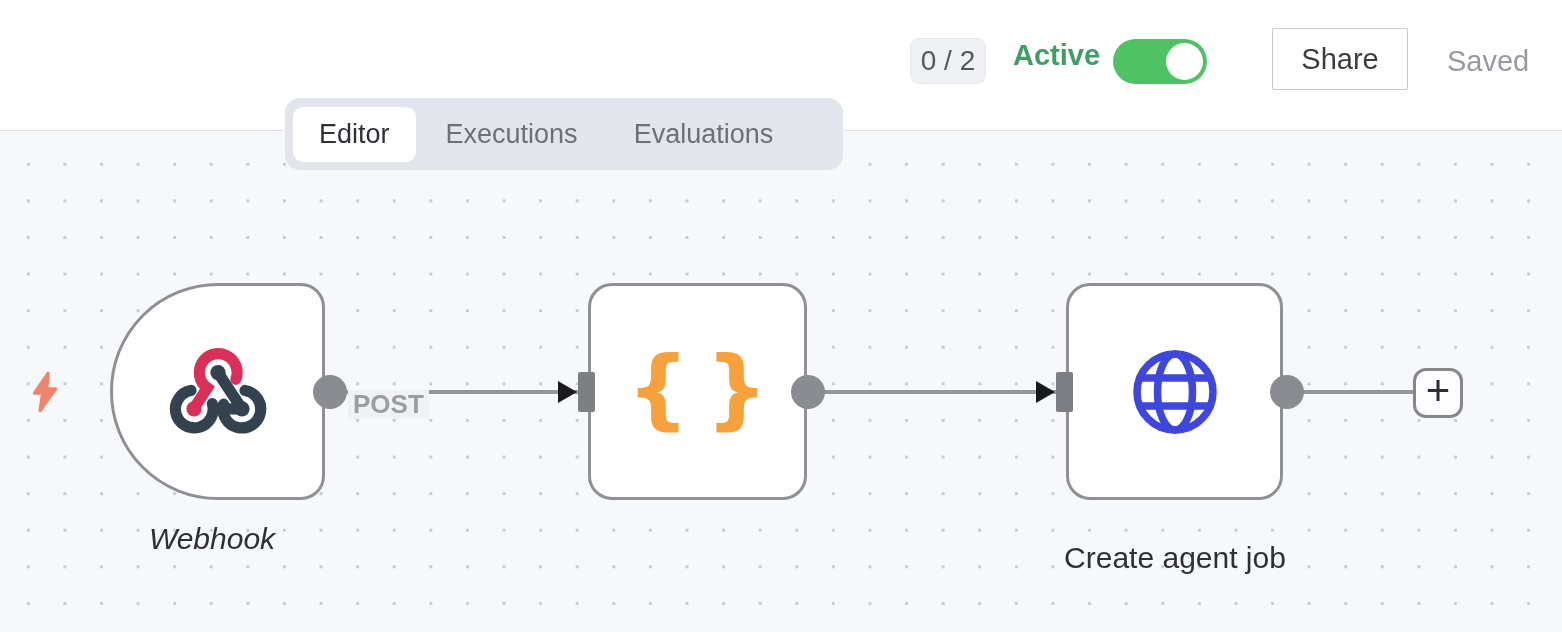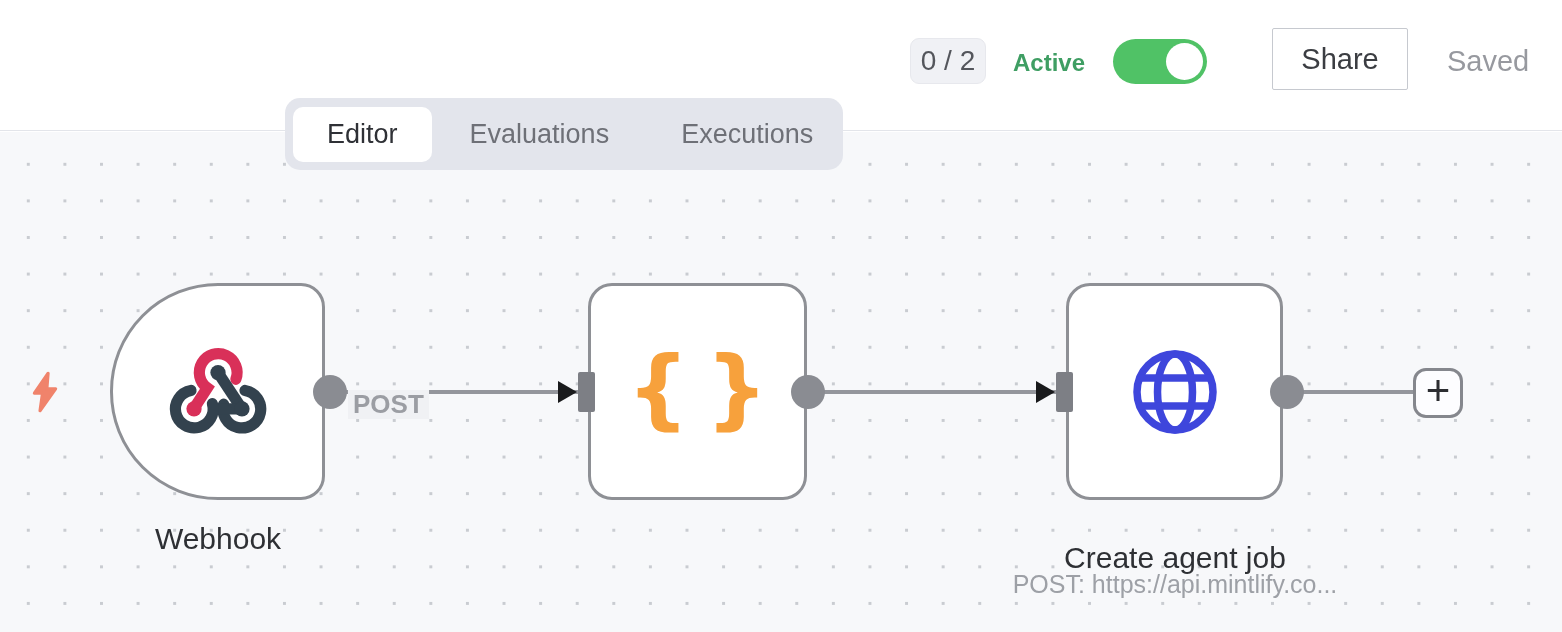--- a/index.html
+++ b/index.html
@@ -8,29 +8,29 @@
     --bolt-coral:#f0836b; --webhook-pink:#d93059; --webhook-dark:#33424e;
     --braces-orange:#f7a13c; --globe-blue:#3e46dc;
   }
   *{margin:0;padding:0;box-sizing:border-box;}
   html,body{width:1562px;height:632px;overflow:hidden;}
   body{font-family:"Liberation Sans","DejaVu Sans",sans-serif;background:#fff;position:relative;}
 
   
   .header{position:absolute;left:0;top:0;width:1562px;height:131px;background:#fff;border-bottom:1px solid #e3e5ea;z-index:2;}
   .issues-badge{position:absolute;left:910px;top:38px;width:76px;height:46px;background:#f0f1f5;border:1px solid #e7e8ed;border-radius:9px;font-size:28px;color:#54565c;display:flex;align-items:center;justify-content:center;}
-  .active-label{position:absolute;left:1013px;top:40px;height:46px;display:flex;align-items:center;font-size:24px;font-weight:600;color:var(--green-text);}
+  .active-label{position:absolute;left:1013px;top:32px;height:46px;display:flex;align-items:center;font-size:29px;font-weight:600;color:var(--green-text);}
   .toggle{position:absolute;left:1113px;top:39px;width:94px;height:45px;border-radius:23px;background:var(--toggle-green);cursor:pointer;}
   .toggle .knob{position:absolute;right:4px;top:4px;width:37px;height:37px;border-radius:50%;background:#fff;}
   .share-btn{position:absolute;left:1272px;top:28px;width:136px;height:62px;background:#fff;border:1.5px solid #c6c9cf;border-radius:2px;font-size:29px;color:#3b3d42;display:flex;align-items:center;justify-content:center;cursor:pointer;}
   .saved-label{position:absolute;left:1447px;top:38px;height:46px;display:flex;align-items:center;font-size:29px;color:#97999f;}
 
   
   .tabbar{position:absolute;left:285px;top:98px;width:558px;height:72px;background:#e3e5ec;border-radius:15px;display:flex;align-items:center;padding:0 8px;gap:4px;z-index:5;}
-  .tab{height:55px;display:flex;align-items:center;justify-content:center;padding:0 34px;font-size:27px;color:#6e7077;border-radius:10px;cursor:pointer;white-space:nowrap;}
+  .tab{height:55px;display:flex;align-items:center;justify-content:center;padding:0 26px;font-size:27px;color:#6e7077;border-radius:10px;cursor:pointer;white-space:nowrap;}
   .tab.active{background:#fff;color:#2f3136;}
 
   
   .canvas{position:absolute;left:0;top:132px;width:1562px;height:500px;background:var(--canvas-bg);
     background-image:radial-gradient(circle,#c9ccd1 1.4px,transparent 1.6px);
     background-size:36.6px 36.6px;background-position:10px 14px;z-index:1;}
 
   .bolt{position:absolute;left:30px;top:238px;width:30px;height:44px;}
 
   .node{position:absolute;background:#fff;border:3px solid var(--node-border);display:flex;align-items:center;justify-content:center;cursor:pointer;z-index:3;}
@@ -59,22 +59,22 @@
   <div class="active-label">Active</div>
   <div class="toggle">
     <div class="knob"></div>
   </div>
   <button class="share-btn">Share</button>
   <div class="saved-label">Saved</div>
 </div>
 
 <div class="tabbar">
   <div class="tab active">Editor</div>
+  <div class="tab">Executions</div>
   <div class="tab">Evaluations</div>
-  <div class="tab">Executions</div>
 </div>
 
 <div class="canvas">
 
   <svg class="bolt" viewBox="0 0 24 32">
     <path d="M14.5 1 L3.5 17 H10 L8 31 L20.5 13.5 H13.5 Z" fill="#f0836b" stroke="#f0836b" stroke-width="2.5" stroke-linejoin="round"></path>
   </svg>
 
   <div class="conn" style="left:330px;top:258px;width:248px;"></div>
   <div class="conn-label" style="left:348px;top:258px;font-weight:bold;">POST</div>
@@ -114,16 +114,15 @@
       <circle cx="48" cy="48" r="38" fill="none" stroke="#3e46dc" stroke-width="7.5"></circle>
       <ellipse cx="48" cy="48" rx="17.5" ry="38" fill="none" stroke="#3e46dc" stroke-width="7.5"></ellipse>
       <path d="M13 34 L83 34" stroke="#3e46dc" stroke-width="7.5"></path>
       <path d="M13 62 L83 62" stroke="#3e46dc" stroke-width="7.5"></path>
     </svg>
   </div>
   <div class="port-out" style="left:1270px;top:243px;"></div>
 
   <div class="plus-btn">+</div>
 
-  <div class="node-title" style="left:58px;top:390px;">Webhook</div>
+  <div class="node-title" style="left:52px;top:390px;font-style:italic;">Webhook</div>
   <div class="node-title" style="left:1015px;top:390px;margin-top:19px;">Create agent job</div>
-  <div class="node-subtitle" style="left:940px;top:438px;">POST: https://api.mintlify.co...</div>
 </div>
 
 </body></html>

